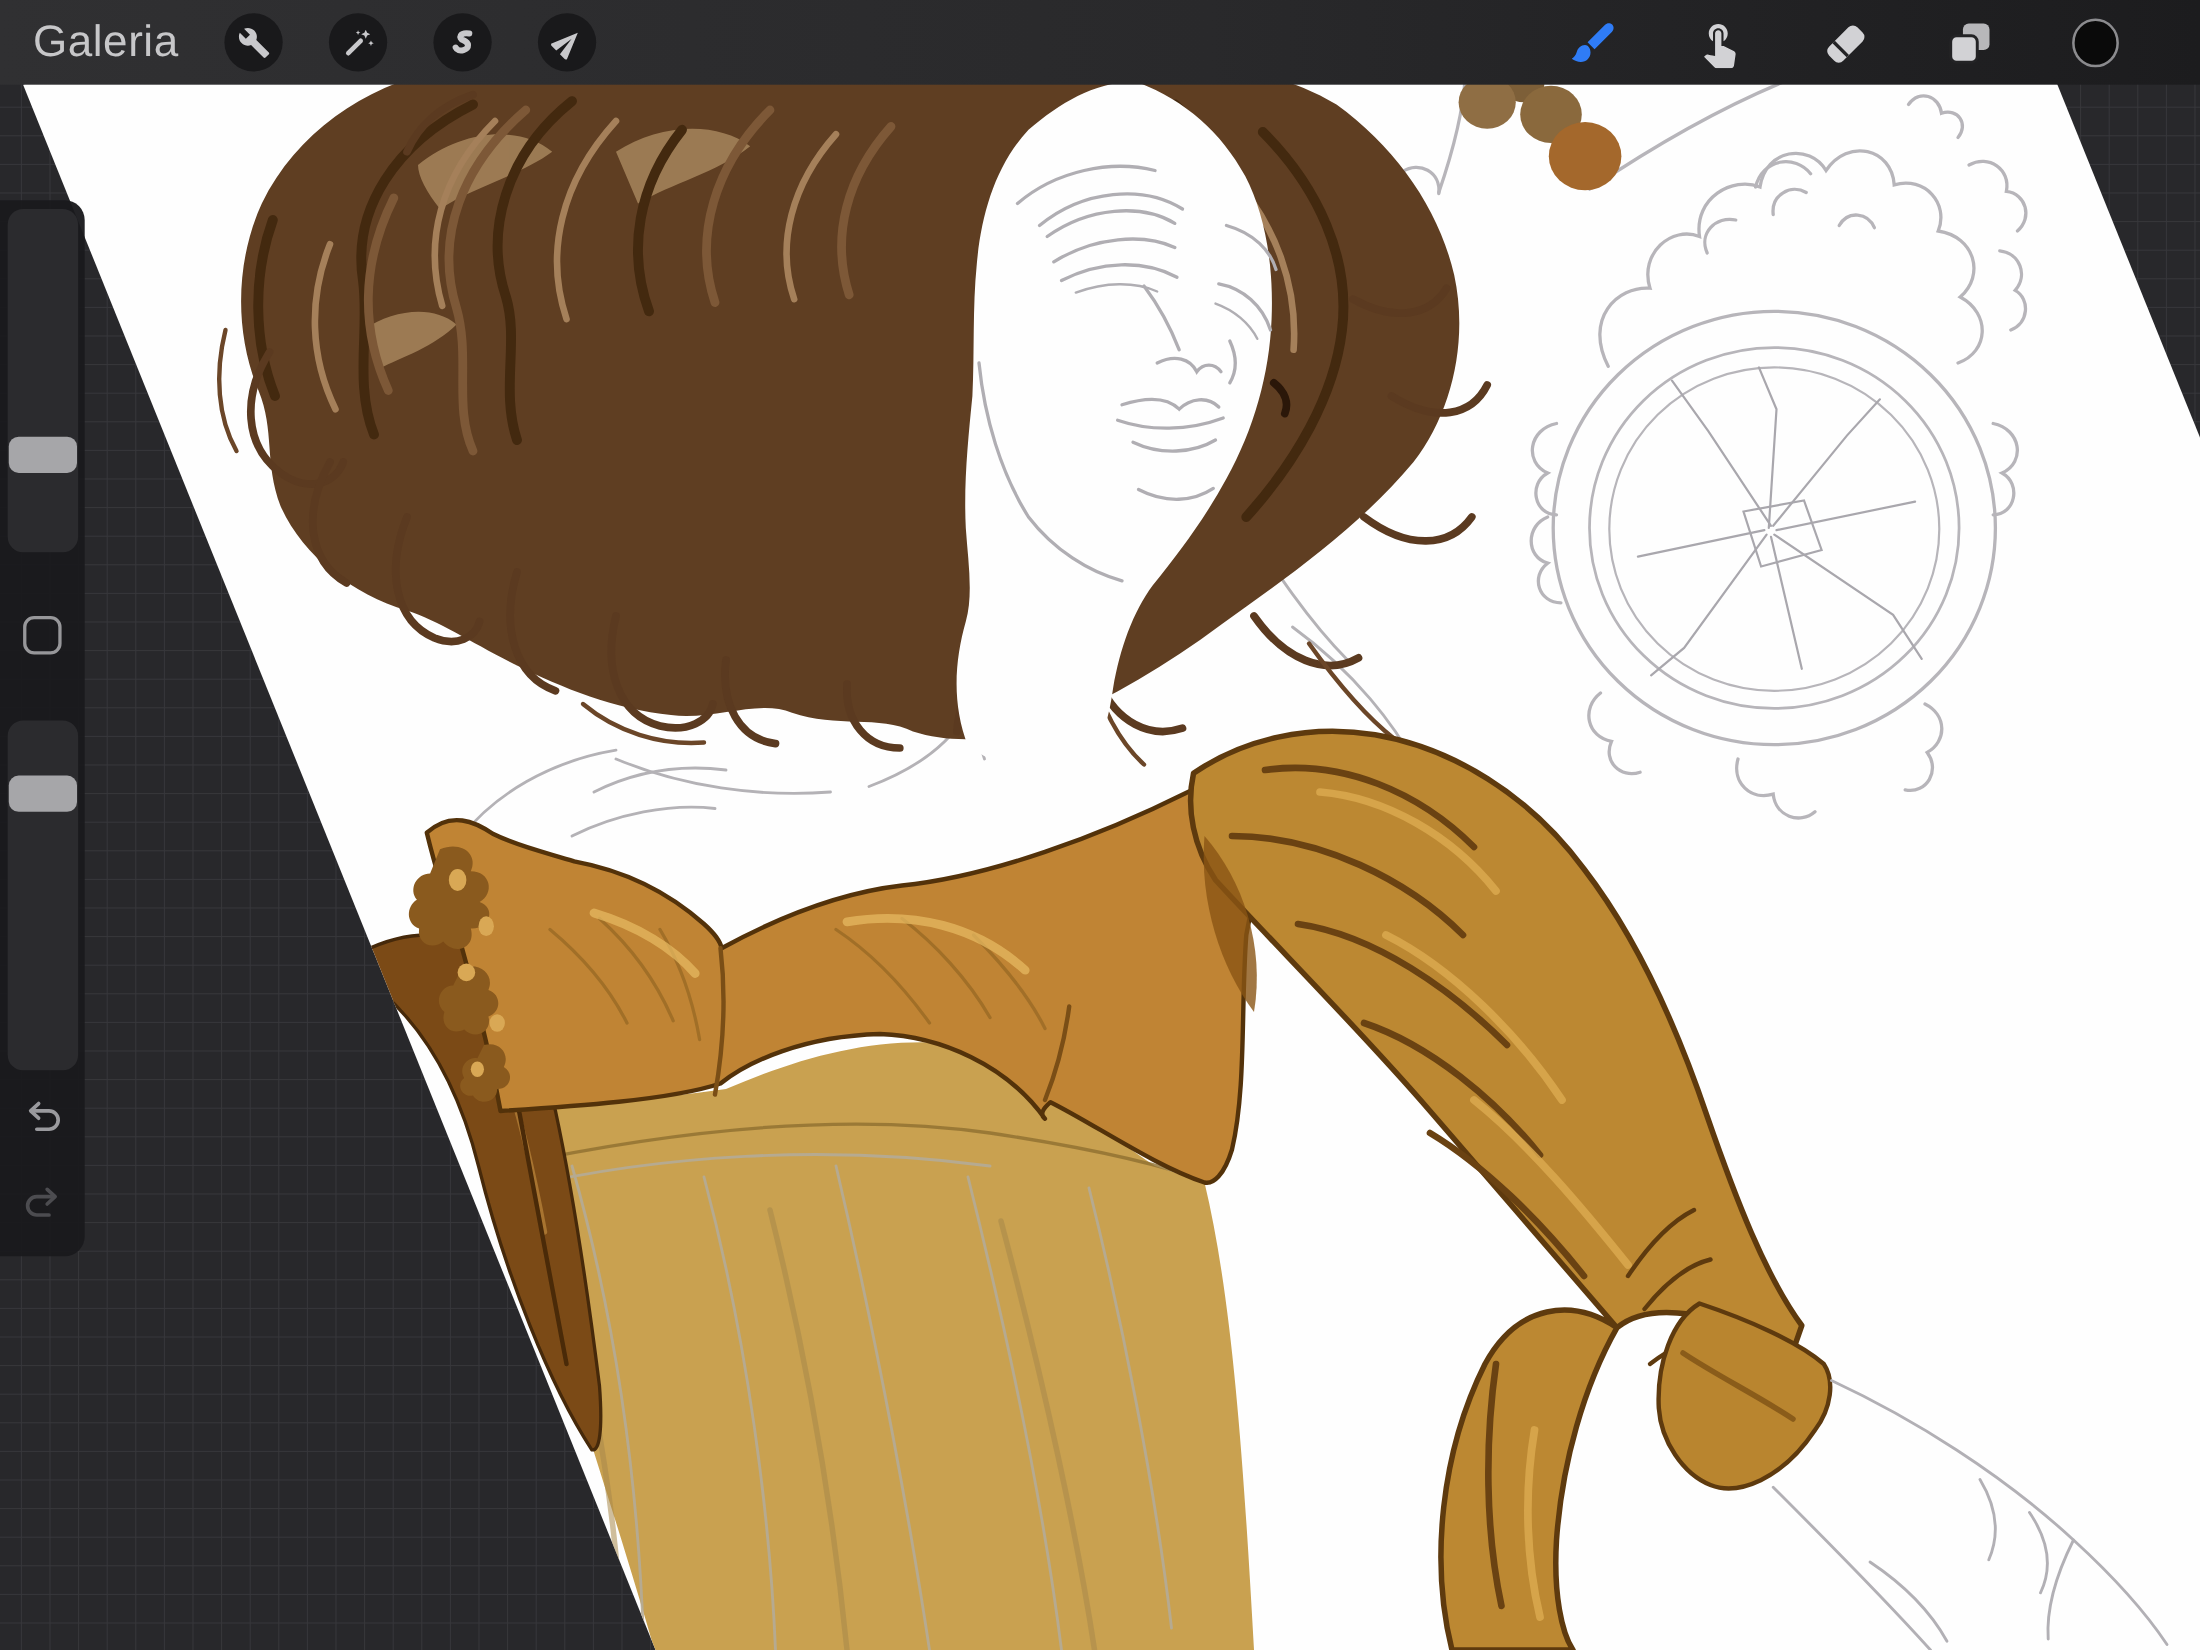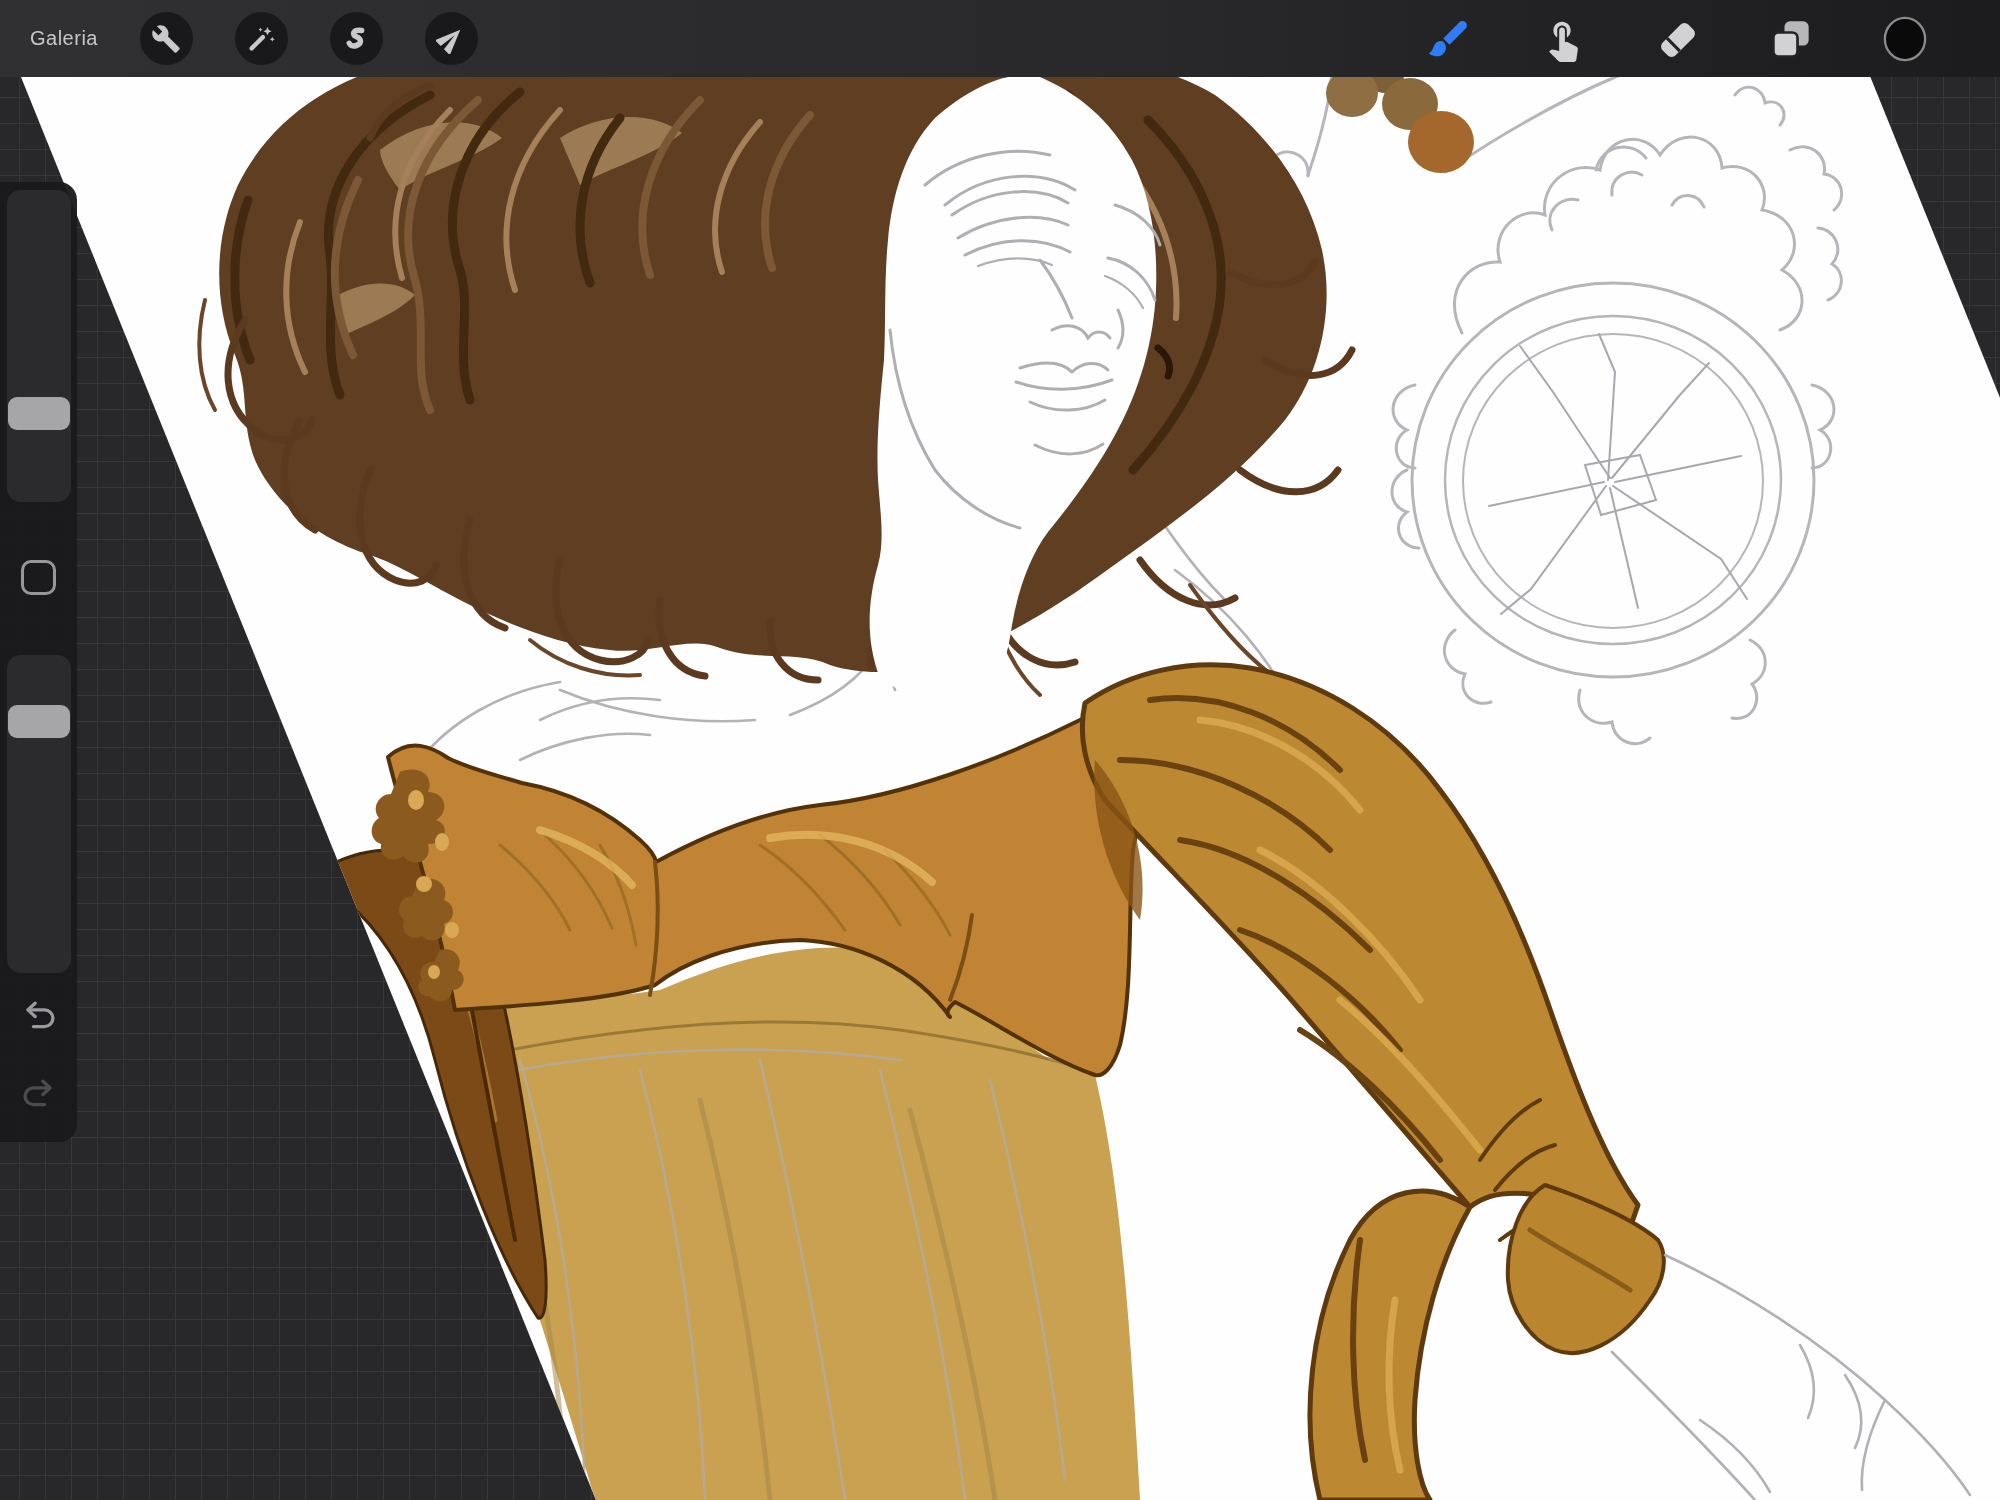--- a/index.html
+++ b/index.html
@@ -10,21 +10,21 @@
                         linear-gradient(90deg,#37373b 1px,transparent 1px);
        background-size:26px 26px;background-position:-7px -7px;}
   svg{display:block}
   
   .art{position:absolute;left:0;top:0;}
   
   .toolbar{position:absolute;left:0;top:0;width:2000px;height:77px;
            background:linear-gradient(90deg,#303032 0%,#29292b 55%,#1c1c1e 100%);
            display:flex;align-items:center;z-index:30;}
   .tb-left{display:flex;align-items:center;gap:42px;padding-left:30px;}
-  .tb-title{color:#c7c7c9;font-size:20px;letter-spacing:.5px;}
+  .tb-title{color:#c7c7c9;font-size:40px;letter-spacing:.5px;}
   .circ-btn{width:53px;height:53px;border-radius:50%;background:#19191b;
             display:flex;align-items:center;justify-content:center;border:none;padding:0;cursor:pointer;}
   .circ-btn svg{width:30px;height:30px;}
   .tb-right{margin-left:auto;display:flex;align-items:center;gap:64px;padding-right:70px;}
   .flat-btn{background:transparent;border:none;padding:0;width:50px;height:50px;
             display:flex;align-items:center;justify-content:center;cursor:pointer;}
   .flat-btn svg{width:46px;height:46px;}
   
   .sidebar{position:absolute;left:0;top:182px;width:77px;height:960px;
            background:rgba(26,26,29,.96);border-radius:0 18px 18px 0;z-index:20;}

